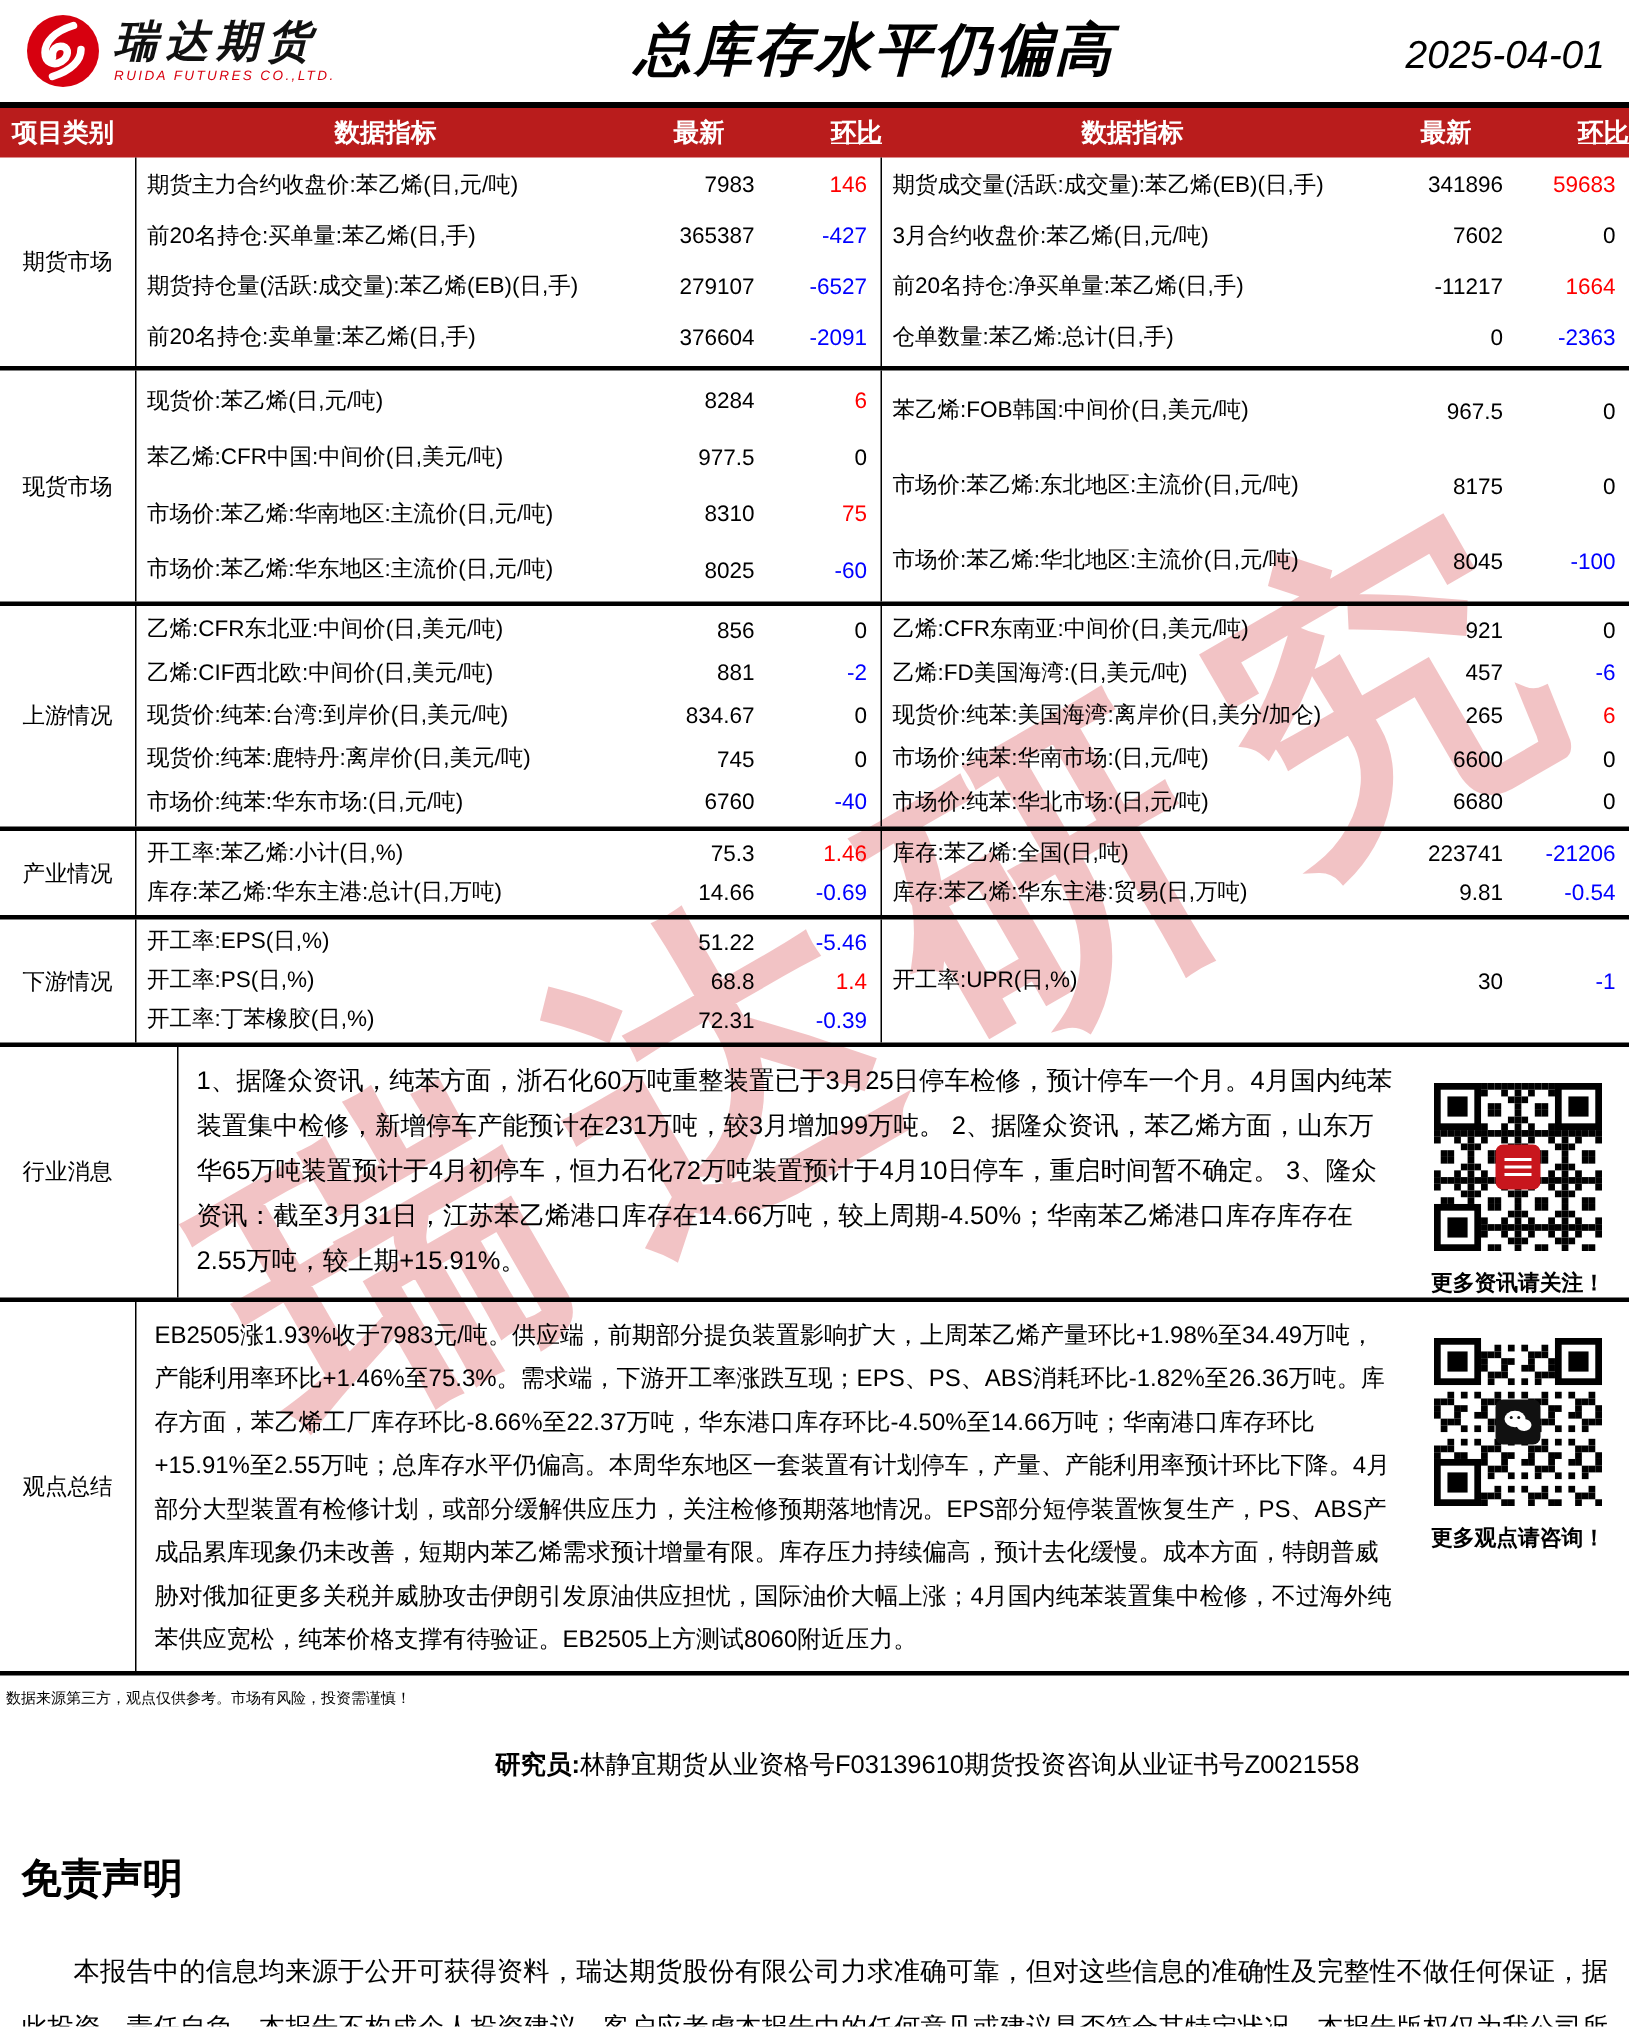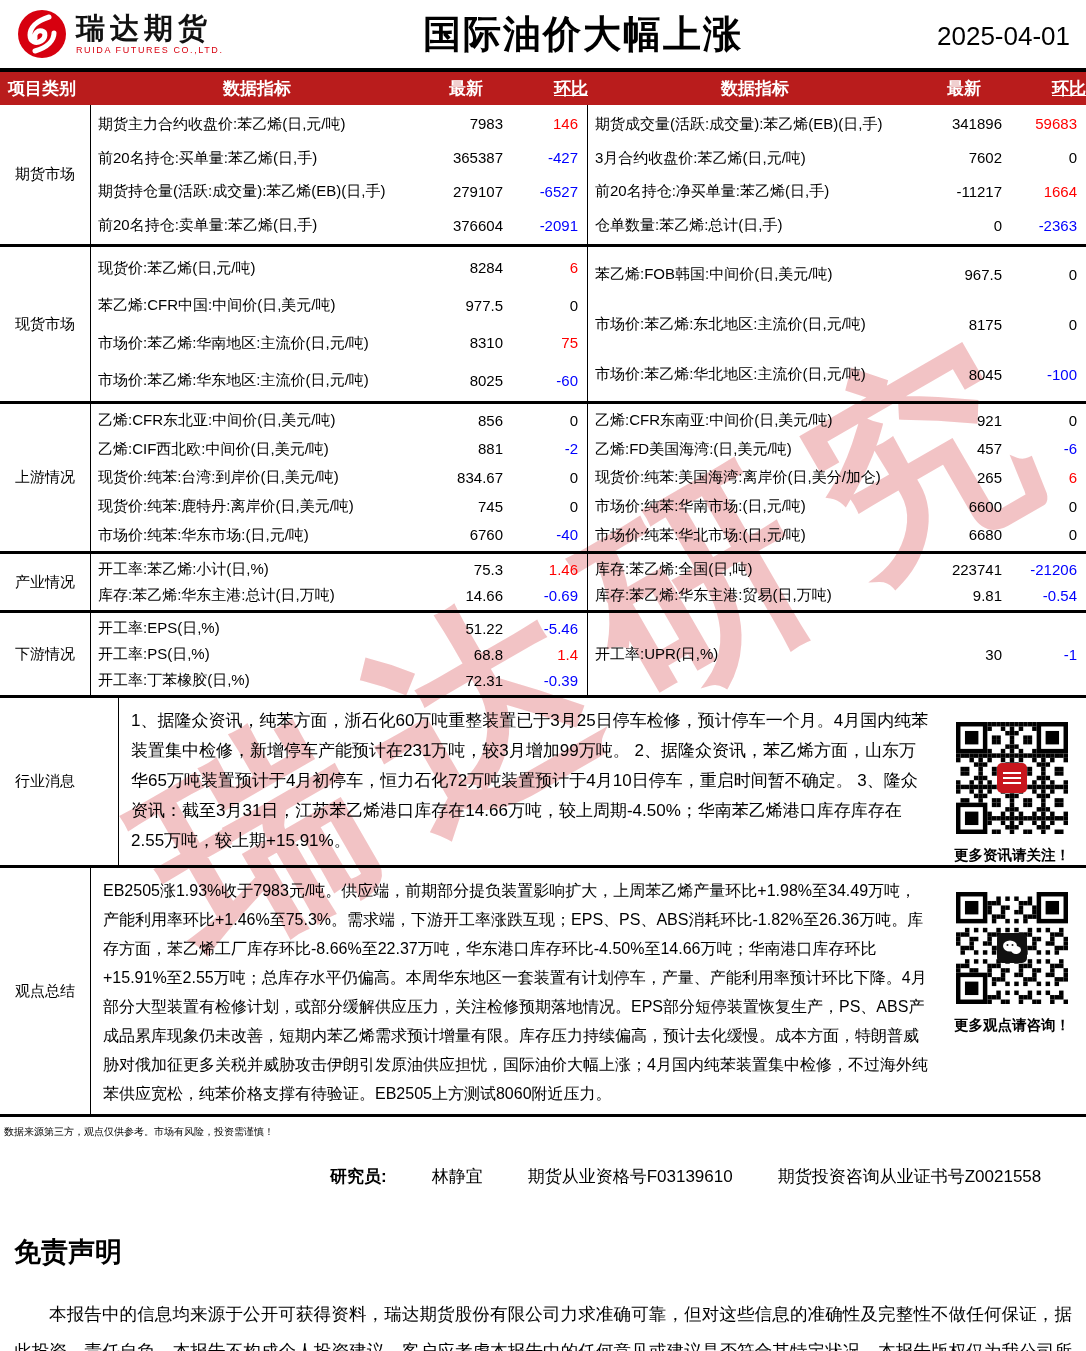--- a/index.html
+++ b/index.html
@@ -4,21 +4,21 @@
 <style>
   html,body{margin:0;padding:0;background:#fff;}
   body{width:1086px;height:1351px;position:relative;overflow:hidden;
        font-family:"Liberation Sans","DejaVu Sans",sans-serif;color:#000;}
   
   .watermark{position:absolute;left:95px;top:770px;z-index:0;pointer-events:none;
     font-size:215px;font-weight:700;letter-spacing:38px;white-space:nowrap;
     color:rgba(226,121,126,0.45);transform:rotate(-30deg);transform-origin:0 0;}
   .content{position:relative;z-index:1;}
   
-  .tophdr{display:flex;align-items:flex-start;padding:8px 0 0 0;height:58px;}
+  .tophdr{display:flex;align-items:flex-start;padding:8px 0 0 0;height:58px;font-style:italic;}
   .brand{display:flex;align-items:center;padding-left:16px;width:300px;}
   .brand svg{flex:0 0 auto;}
   .brandtxt{margin-left:8px;}
   .brandname{font-size:29px;font-weight:900;letter-spacing:5px;color:#111;line-height:30px;}
   .brandsub{font-size:9px;color:#d7000f;letter-spacing:1.6px;margin-top:2px;}
   .rpt-title{flex:1;text-align:center;font-size:38px;font-weight:900;line-height:52px;letter-spacing:2px;}
   .rpt-date{width:220px;text-align:right;padding-right:16px;font-size:26px;line-height:56px;}
   
   .thead{display:flex;background:#b91c1c;color:#fff;font-weight:700;font-size:17px;
          border-top:4px solid #000;height:33px;line-height:33px;margin-top:2px;}
@@ -46,21 +46,21 @@
   .qrbox{position:relative;width:112px;height:112px;margin:0 auto;background:#fff;}
   .qrbadge{position:absolute;left:41px;top:41px;width:30px;height:30px;border-radius:5px;
            display:flex;align-items:center;justify-content:center;}
   .qrbadge.red{background:#c8161d;}
   .qrbadge.black{background:#111;}
   .qrbadge .lines{width:18px;height:12px;display:flex;flex-direction:column;justify-content:space-between;}
   .qrbadge .lines i{display:block;height:2px;background:#fff;}
   .qrcaption{font-size:14.5px;font-weight:700;margin-top:12px;}
   
   .srcnote{font-size:10px;padding:8px 0 0 4px;}
-  .researcher{display:flex;gap:45px;font-size:17px;margin:26px 0 17px 330px;align-items:baseline;}
+  .researcher{display:flex;font-size:17px;margin:26px 0 17px 330px;align-items:baseline;}
   .researcher .rl{font-weight:700;}
   .disclaimer{margin-top:46px;padding:0 14px;}
   .disc-title{font-size:27px;font-weight:900;}
   .disc-body{margin-top:26px;font-size:17.5px;line-height:37px;text-align:justify;text-indent:2em;}
 </style>
 </head>
 <body>
 
 <div class="watermark">瑞达研究</div>
 
@@ -71,21 +71,21 @@
       <svg width="52" height="52" viewBox="0 0 52 52">
         <circle cx="26" cy="26" r="24" fill="#d7000f"></circle>
         <path d="M33 9 C20 13 14 20 14 27 C14 34 20 36 25 33 C30 30 30 24 26 23 C22 22 18 25 19 30" fill="none" stroke="#fff" stroke-width="5" stroke-linecap="round"></path>
         <path d="M19 43 C32 39 38 32 38 25" fill="none" stroke="#fff" stroke-width="5" stroke-linecap="round"></path>
       </svg>
       <div class="brandtxt">
         <div class="brandname">瑞达期货</div>
         <div class="brandsub">RUIDA FUTURES CO.,LTD.</div>
       </div>
     </div>
-    <div class="rpt-title">国际油价大幅上涨</div>
+    <div class="rpt-title">总库存水平仍偏高</div>
     <div class="rpt-date">2025-04-01</div>
   </div>
 
   <div class="thead">
     <div class="c-cat">项目类别</div>
     <div class="c-lbl">数据指标</div>
     <div class="c-val">最新</div>
     <div class="c-chg">环比</div>
     <div class="c-lbl">数据指标</div>
     <div class="c-val">最新</div>

